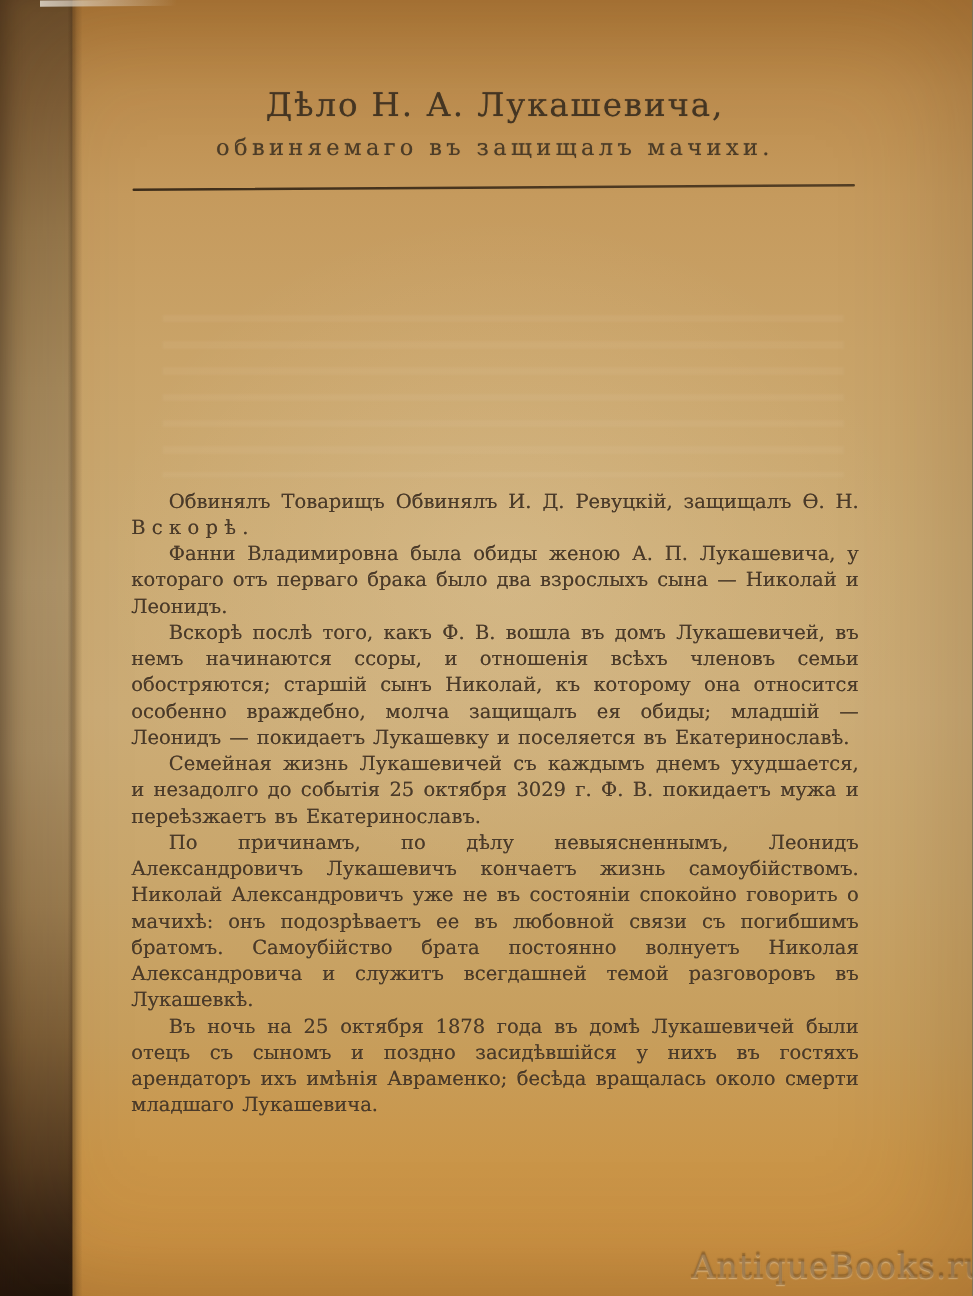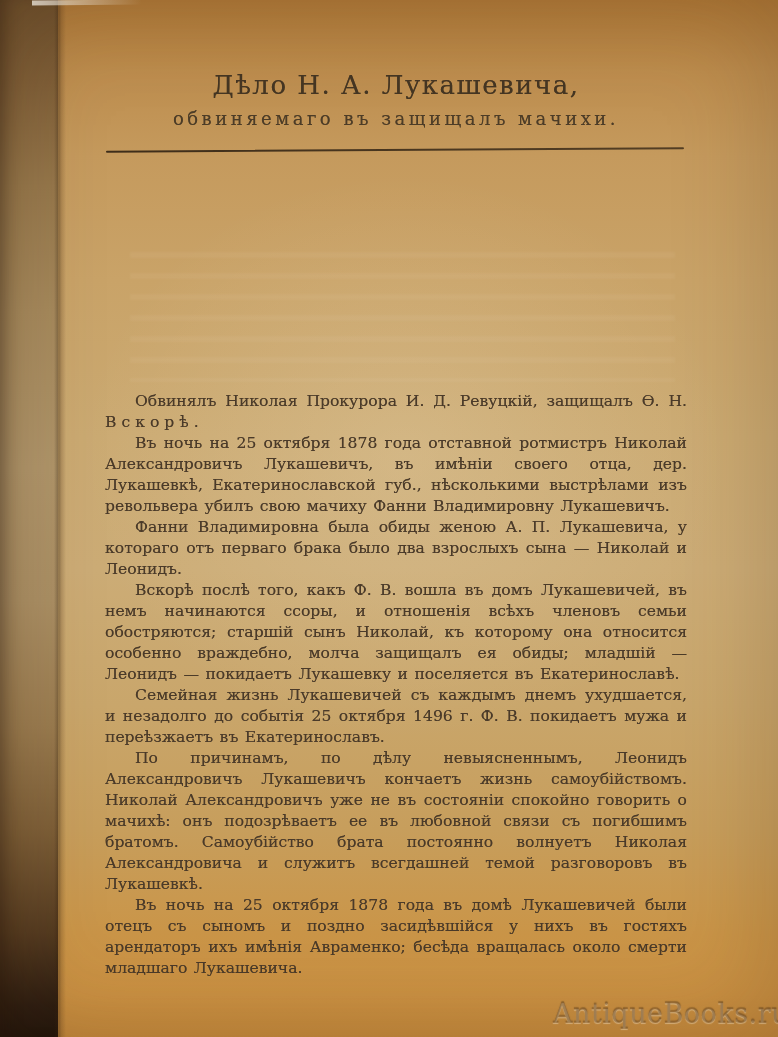--- a/index.html
+++ b/index.html
@@ -158,25 +158,24 @@
   <div class="ghost-lines"></div>
 
   <div class="heading">
     <div class="title">Дѣло Н. А. Лукашевича,</div>
     <div class="subtitle">обвиняемаго въ защищалъ мачихи.</div>
   </div>
 
   <div class="rule"></div>
 
   <div class="body-text">
-    <p><span>Обвинялъ Николая Прокурора И. Д. Ревуцкій, защищалъ Ѳ. Н. </span><span class="spaced-name">Вскорѣ.</span></p>
-    <p>Въ ночь на 25 октября 1878 года отставной ротмистръ Николай Александровичъ Лукашевичъ, въ имѣніи своего отца, дер. Лукашевкѣ, Екатеринославской губ., нѣсколькими выстрѣлами изъ револьвера убилъ свою мачиху Фанни Владимировну Лукашевичъ.</p>
+    <p><span>Обвинялъ Товарищъ Обвинялъ И. Д. Ревуцкій, защищалъ Ѳ. Н. </span><span class="spaced-name">Вскорѣ.</span></p>
     <p>Фанни Владимировна была обиды женою А. П. Лукашевича, у котораго отъ перваго брака было два взрослыхъ сына — Николай и Леонидъ.</p>
     <p>Вскорѣ послѣ того, какъ Ф. В. вошла въ домъ Лукашевичей, въ немъ начинаются ссоры, и отношенія всѣхъ членовъ семьи обостряются; старшій сынъ Николай, къ которому она относится особенно враждебно, молча защищалъ ея обиды; младшій — Леонидъ — покидаетъ Лукашевку и поселяется въ Екатеринославѣ.</p>
-    <p>Семейная жизнь Лукашевичей съ каждымъ днемъ ухудшается, и незадолго до событія 25 октября 1496 г. Ф. В. покидаетъ мужа и переѣзжаетъ въ Екатеринославъ.</p>
+    <p>Семейная жизнь Лукашевичей съ каждымъ днемъ ухудшается, и незадолго до событія 25 октября 3029 г. Ф. В. покидаетъ мужа и переѣзжаетъ въ Екатеринославъ.</p>
     <p>По причинамъ, по дѣлу невыясненнымъ, Леонидъ Александровичъ Лукашевичъ кончаетъ жизнь самоубійствомъ. Николай Александровичъ уже не въ состояніи спокойно говорить о мачихѣ: онъ подозрѣваетъ ее въ любовной связи съ погибшимъ братомъ. Самоубійство брата постоянно волнуетъ Николая Александровича и служитъ всегдашней темой разговоровъ въ Лукашевкѣ.</p>
     <p>Въ ночь на 25 октября 1878 года въ домѣ Лукашевичей были отецъ съ сыномъ и поздно засидѣвшійся у нихъ въ гостяхъ арендаторъ ихъ имѣнія Авраменко; бесѣда вращалась около смерти младшаго Лукашевича.</p>
   </div>
 
   <div class="watermark">AntiqueBooks.ru</div>
 
   <div class="vignette"></div>
 </div>
 
 </body></html>

